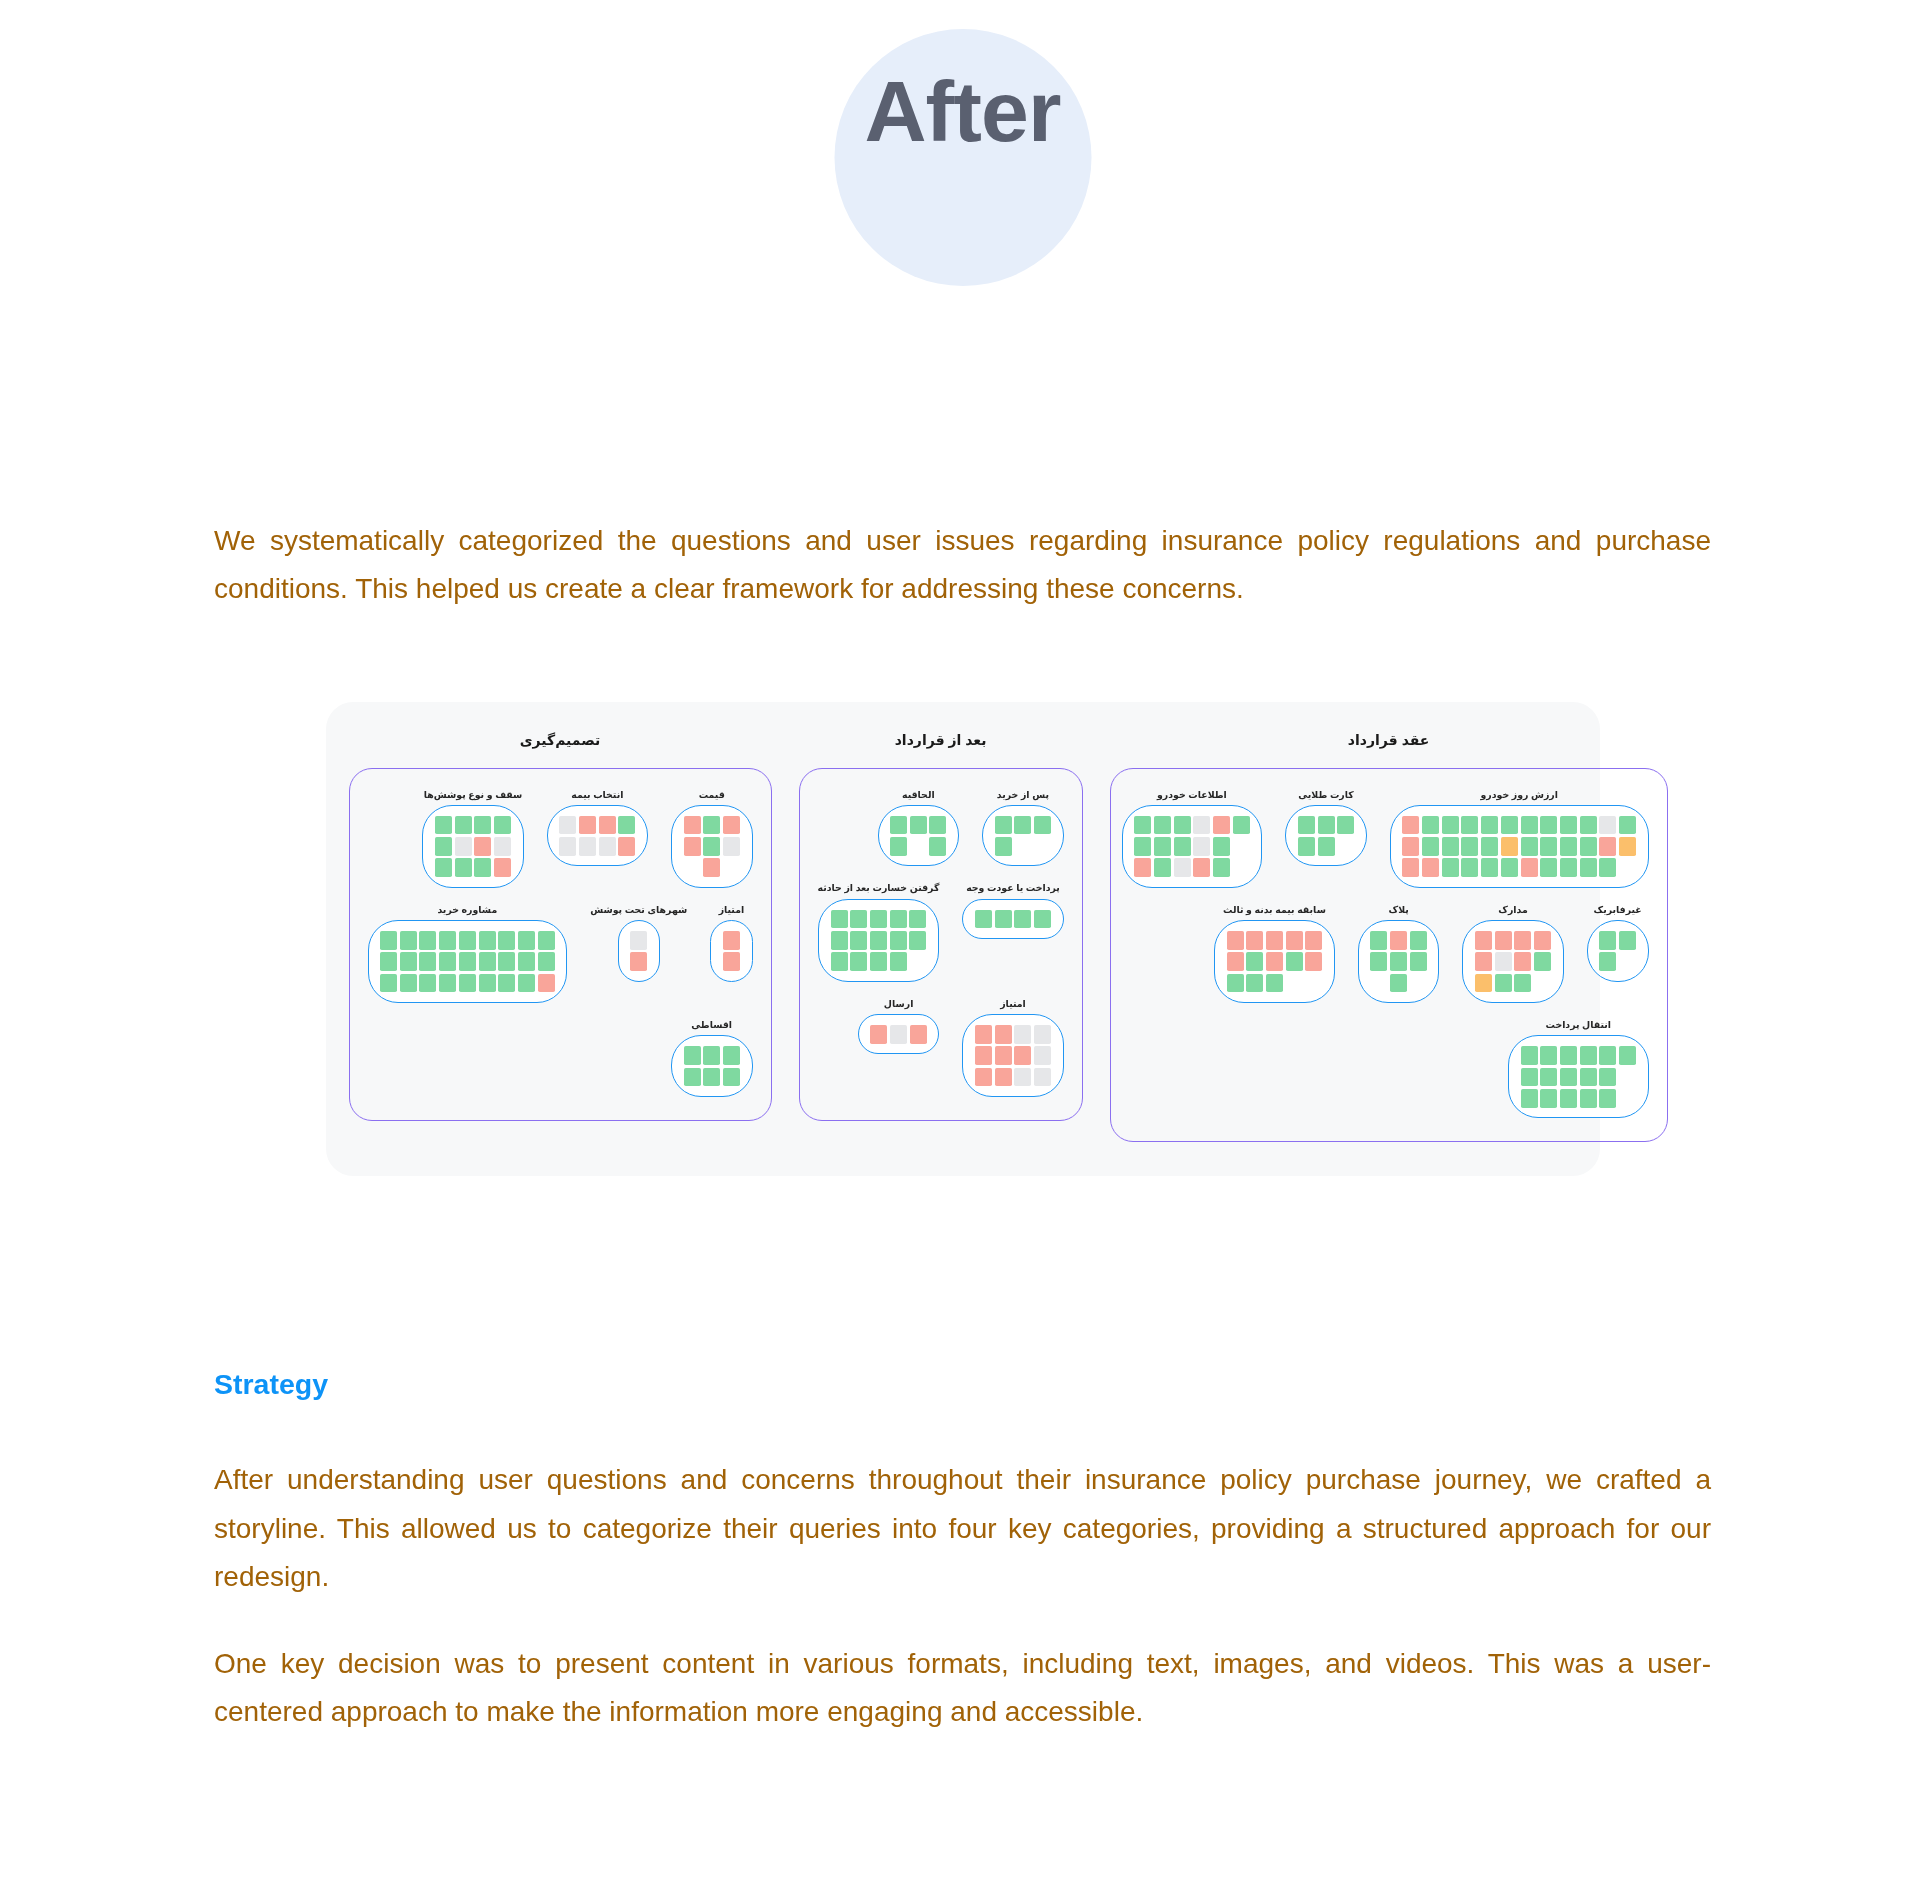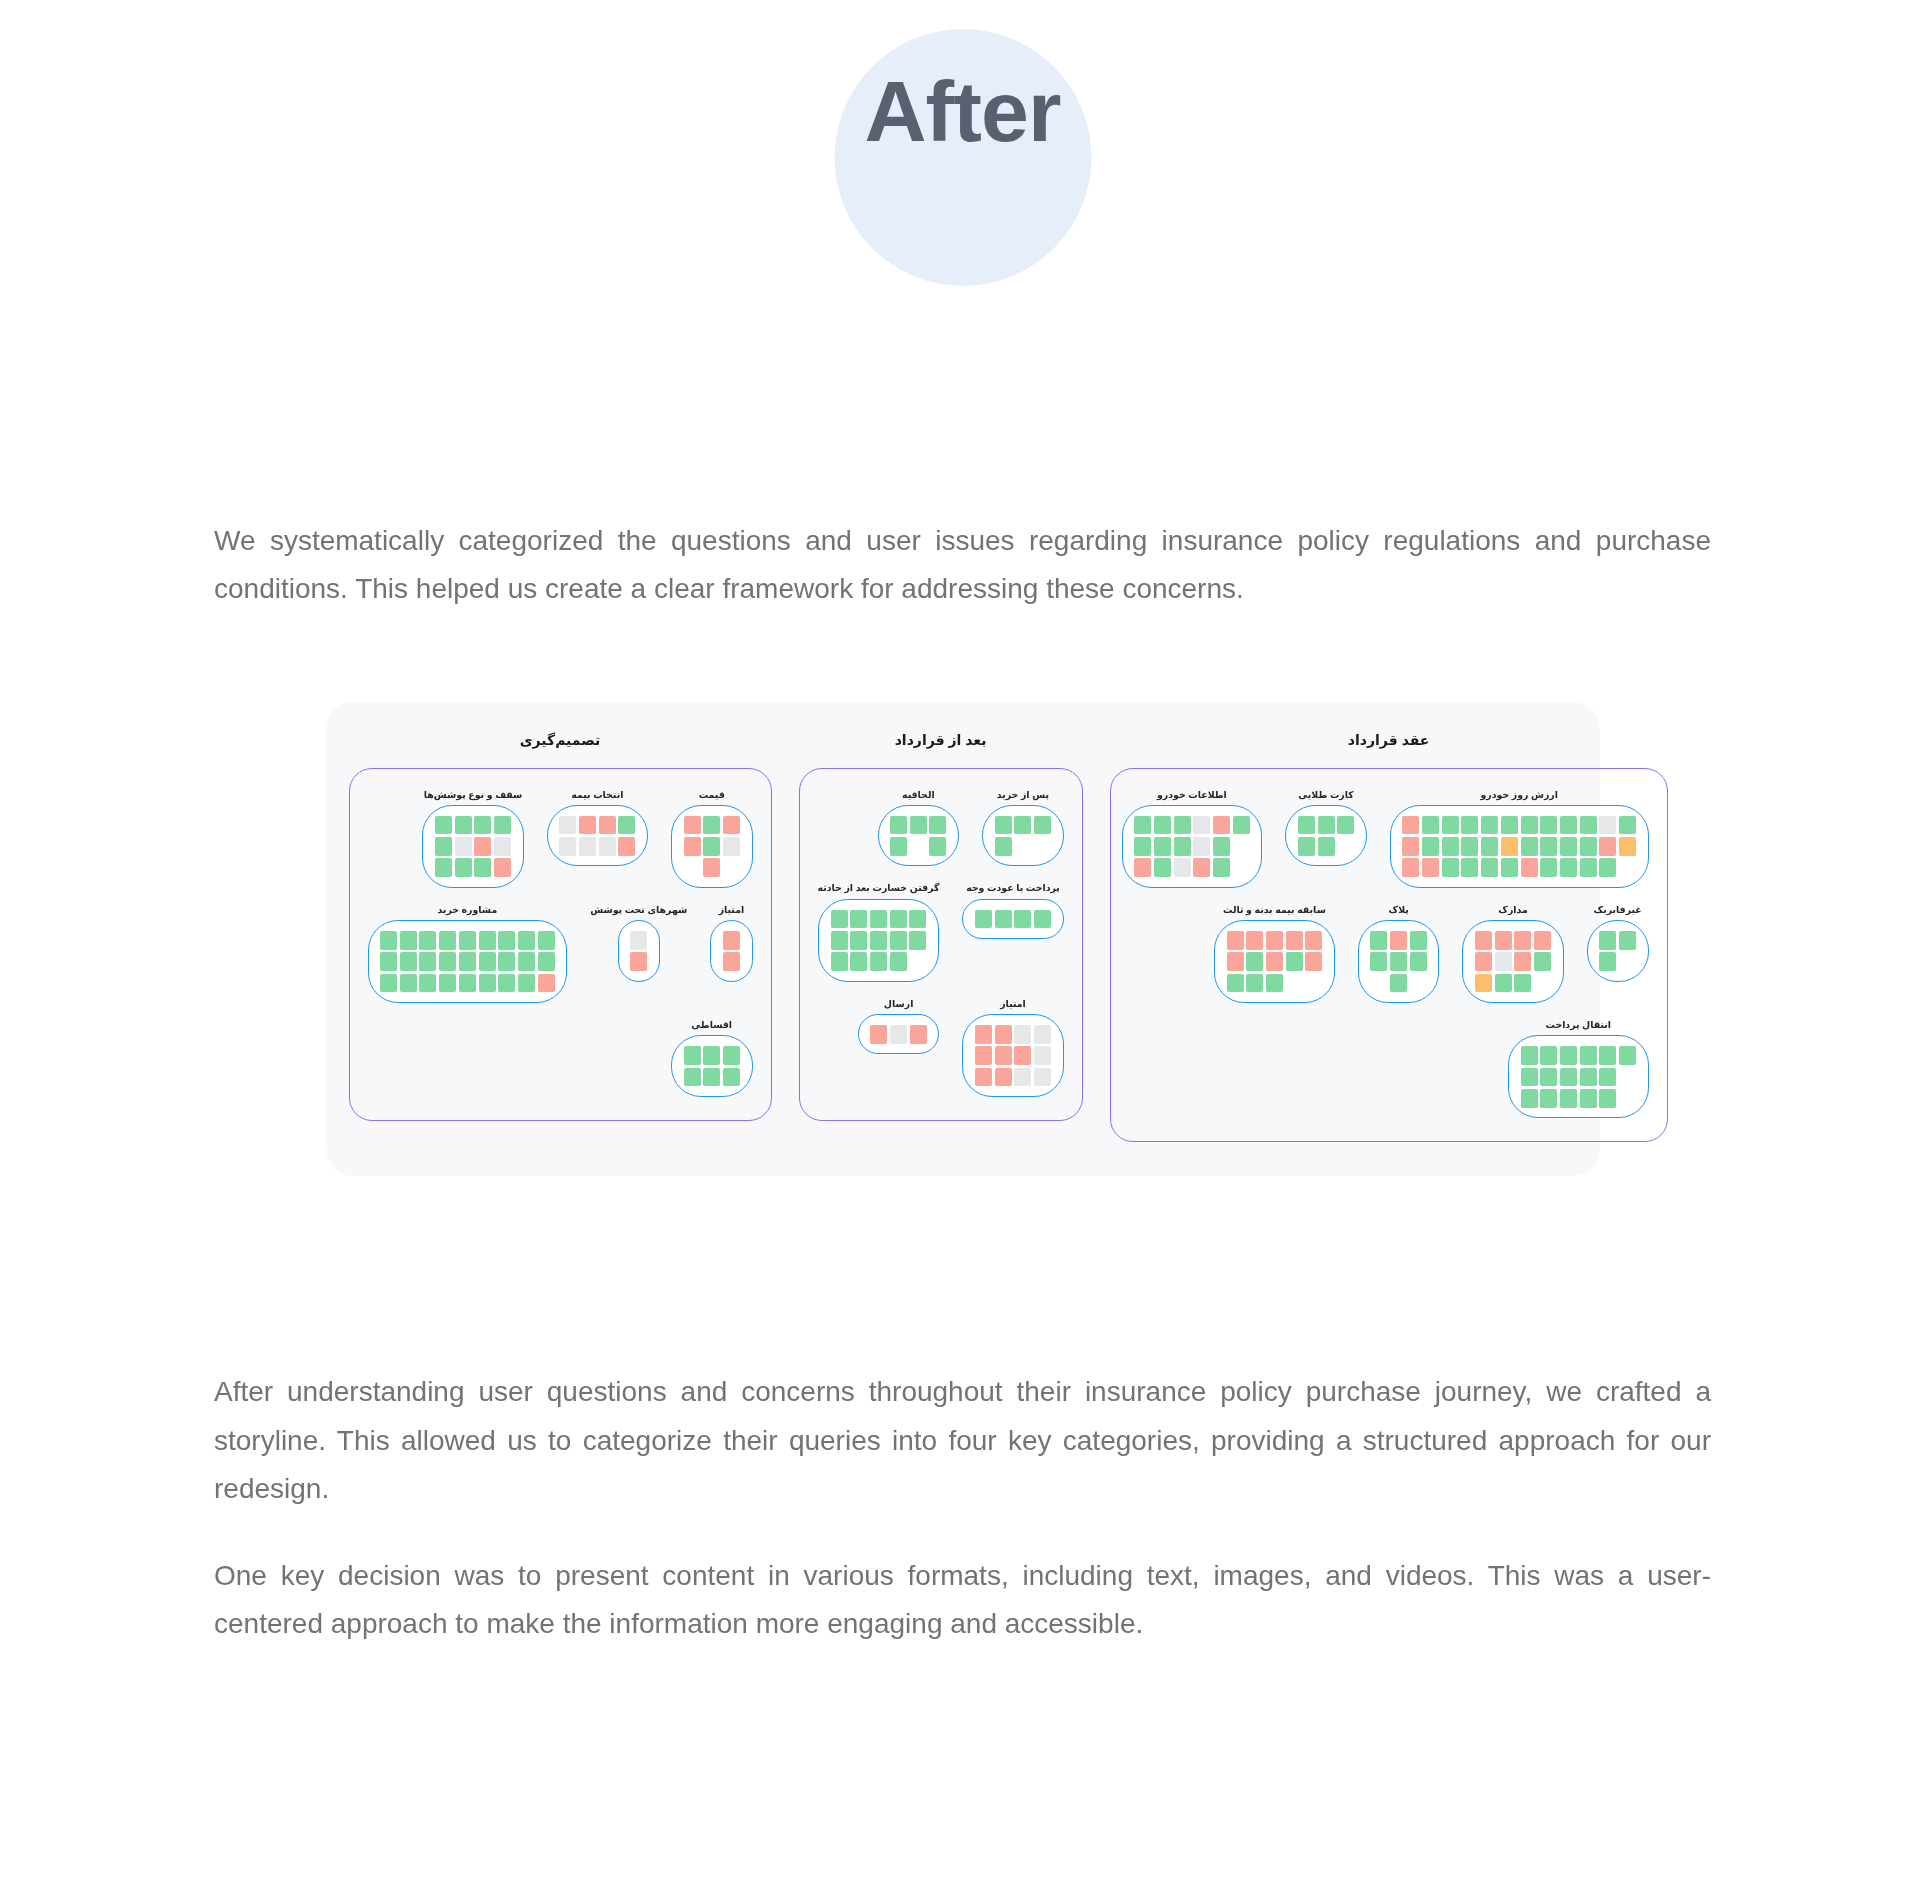--- a/index.html
+++ b/index.html
@@ -54,21 +54,21 @@
   }
 
   
   .content {
     width: 1497px;
     margin: 0 auto;
   }
   .para {
     font-size: 28px;
     line-height: 1.72;
-    color: #737373;
+    color: #a16207;
     text-align: justify;
     font-weight: 400;
     margin: 0;
   }
   .para + .para { margin-top: 39px; }
   .intro-block { margin-top: 223px; }
 
   
   .diagram-wrap {
     margin-top: 89px;
@@ -590,18 +590,19 @@
                   </div>
                 </div>
               </div>
             </div>
           </div>
         </div>
       </div>
   </div>
 
   <div class="content strategy-block">
+    <h2 class="strategy-heading">Strategy</h2>
     <p class="para">After understanding user questions and concerns throughout their insurance policy purchase journey, we crafted a storyline. This allowed us to categorize their queries into four key categories, providing a structured approach for our redesign.</p>
     <p class="para">One key decision was to present content in various formats, including text, images, and videos. This was a user-centered approach to make the information more engaging and accessible.</p>
   </div>
 
 </div>
 
 
 </body></html>

